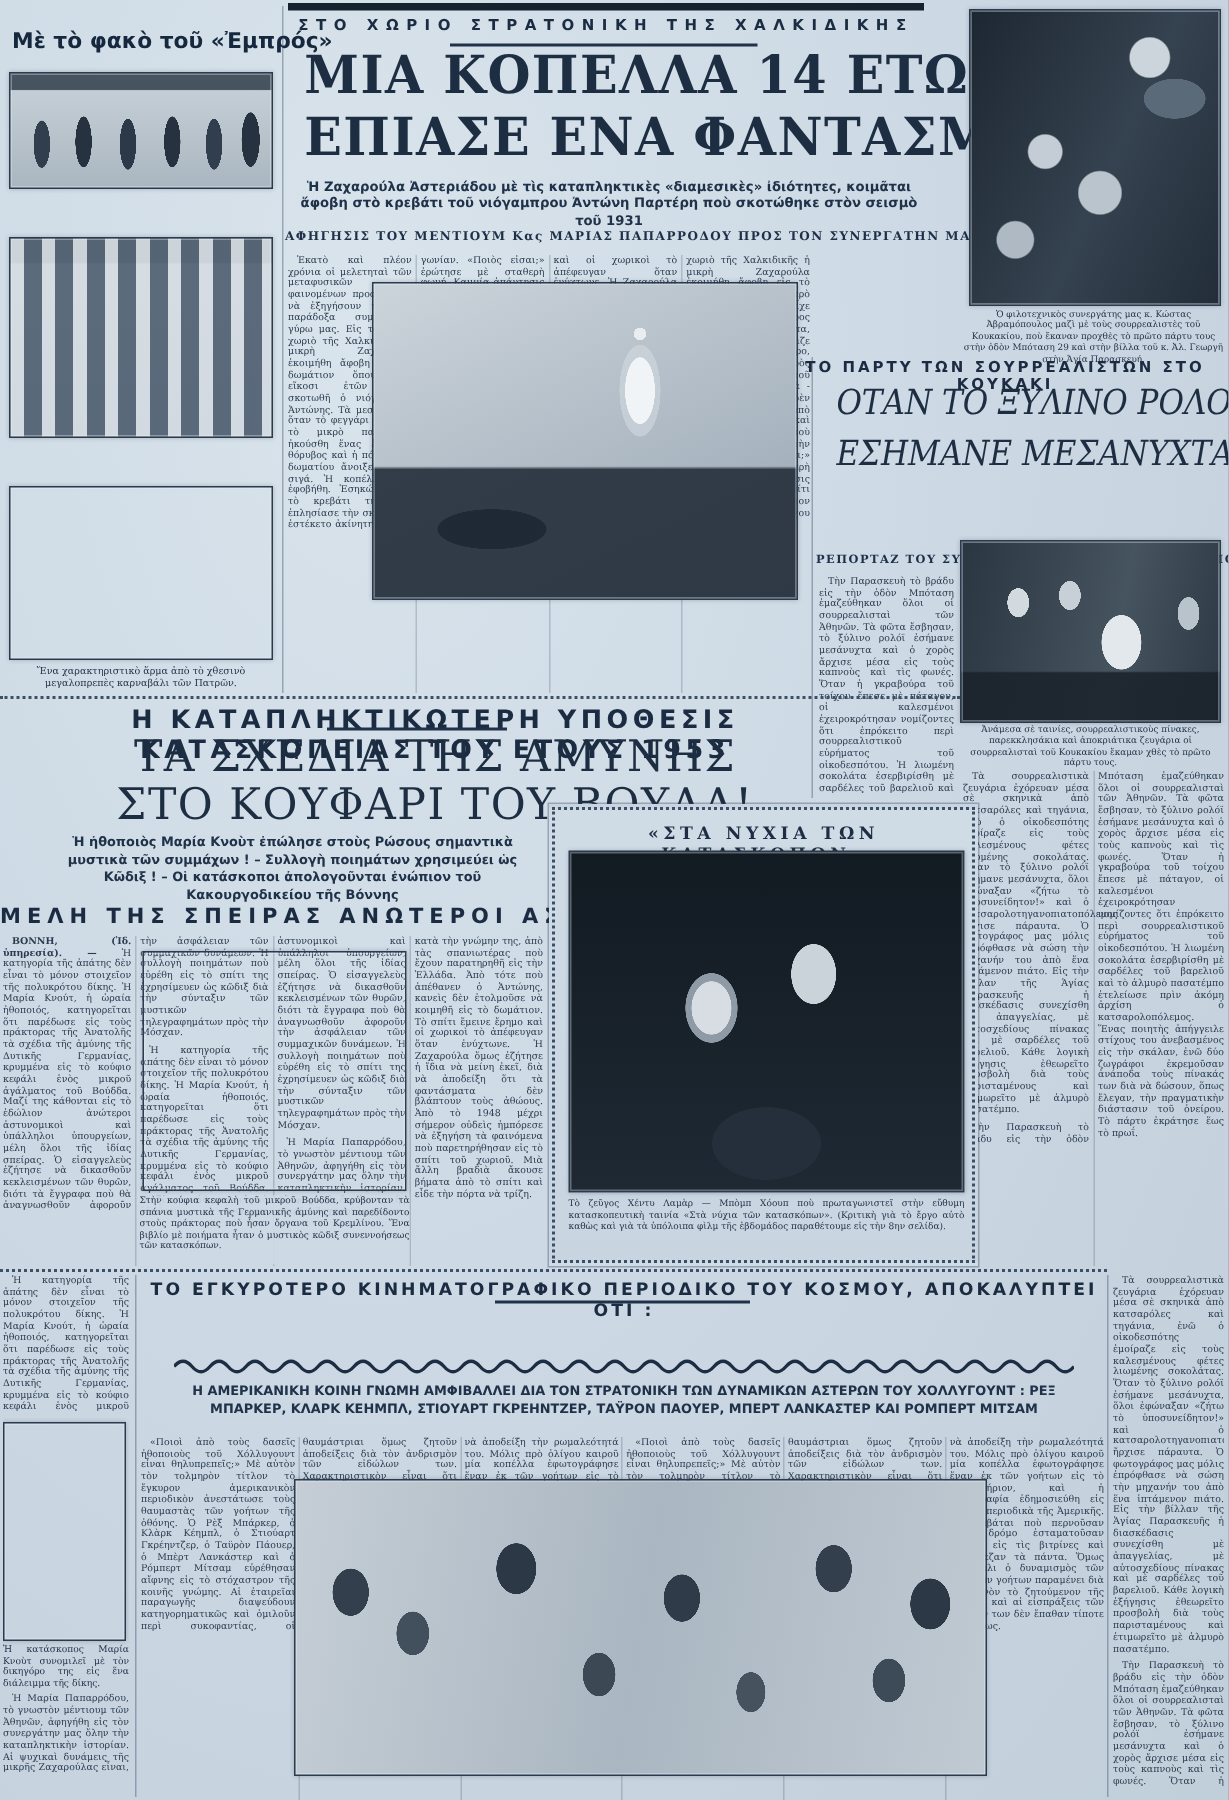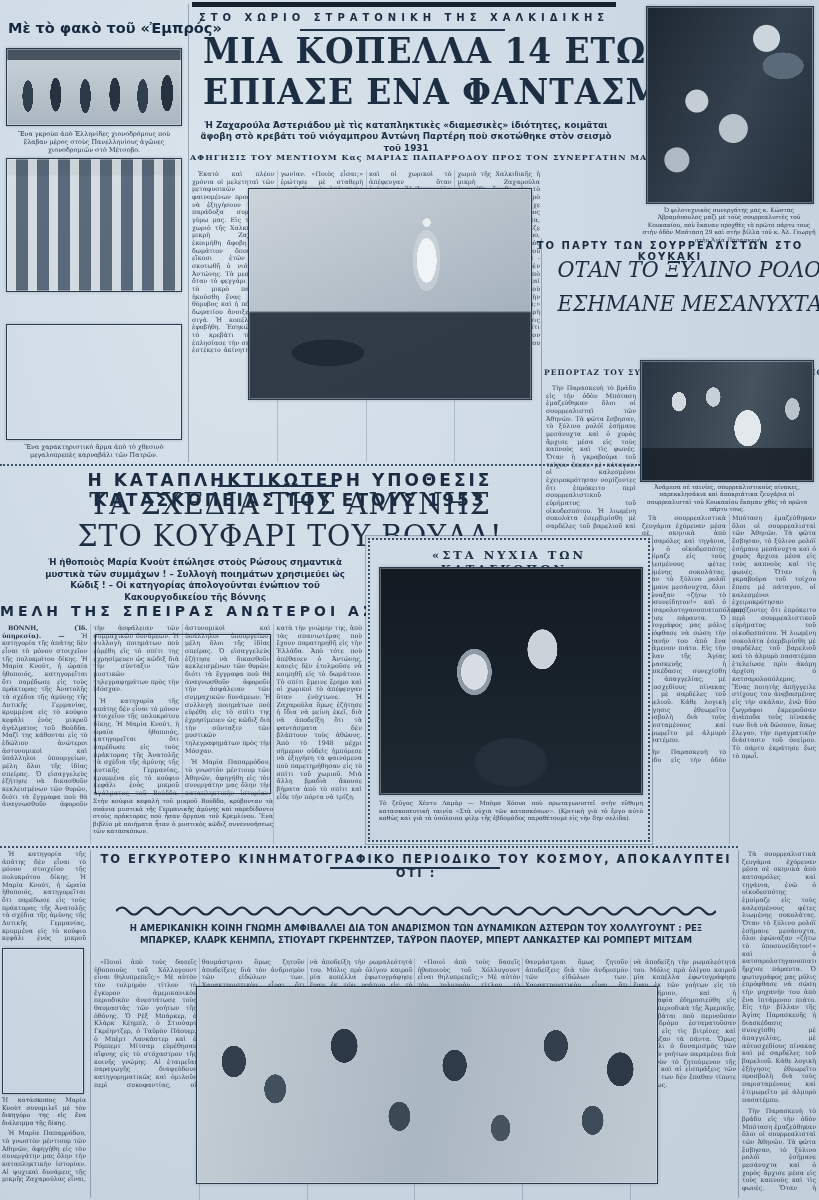--- a/index.html
+++ b/index.html
@@ -133,21 +133,20 @@
   svg.wave { position:absolute; }
 </style>
 </head>
 <body>
 
 <div class="page">
 
   <div class="abs masthead" style="left:8px; top:20px; width:178px;">Μὲ τὸ φακὸ τοῦ «Ἐμπρός»</div>
 
   <div class="photo ph-skiers" style="left:6px; top:48px; width:176px; height:78px;"></div>
-  <div class="cap" style="left:6px; top:130px; width:176px;">Ἕνα γκροὺπ ἀπὸ Ἑλληνίδες χιονοδρόμους ποὺ ἔλαβαν μέρος στοὺς Πανελληνίους ἀγῶνες χιονοδρομιῶν στὸ Μέτσοβο.</div>
 
   <div class="photo ph-pageant" style="left:6px; top:158px; width:176px; height:134px;"></div>
 
   <div class="photo ph-carnival" style="left:6px; top:324px; width:176px; height:116px;"></div>
   <div class="cap" style="left:6px; top:443px; width:176px;">Ἕνα χαρακτηριστικὸ ἅρμα ἀπὸ τὸ χθεσινὸ μεγαλοπρεπὲς καρναβάλι τῶν Πατρῶν.</div>
 
   <div class="vrule" style="left:188px; top:4px; height:458px;"></div>
 
   <div class="topbar" style="left:192px; top:2px; width:424px; height:5px;"></div>
   <div class="kicker" style="left:192px; top:12px; width:424px; font-size:10px; letter-spacing:5px;">ΣΤΟ ΧΩΡΙΟ ΣΤΡΑΤΟΝΙΚΗ ΤΗΣ ΧΑΛΚΙΔΙΚΗΣ</div>
@@ -193,21 +192,21 @@
   </div>
 
   <div class="dotted" style="left:0; top:464px; width:640px;"></div>
 
   <div class="kicker" style="left:0px; top:470px; width:580px; font-size:17px; letter-spacing:3px;">Η ΚΑΤΑΠΛΗΚΤΙΚΩΤΕΡΗ ΥΠΟΘΕΣΙΣ ΚΑΤΑΣΚΟΠΕΙΑΣ ΤΟΥ ΕΤΟΥΣ 1953</div>
   <div class="hline" style="left:218px; top:485px; width:120px; height:1.5px;"></div>
 
   <div class="abs spy-head" style="left:0px; top:489px; width:580px;">ΤΑ ΣΧΕΔΙΑ ΤΗΣ ΑΜΥΝΗΣ</div>
   <div class="abs spy-head" style="left:0px; top:521px; width:580px;">ΣΤΟ ΚΟΥΦΑΡΙ ΤΟΥ ΒΟΥΔΑ!</div>
 
-  <div class="abs deck" style="left:30px; top:557px; width:330px; font-size:8.6px; line-height:1.35;">Ἡ ἠθοποιὸς Μαρία Κνοὺτ ἐπώλησε στοὺς Ρώσους σημαντικὰ μυστικὰ τῶν συμμάχων ! – Συλλογὴ ποιημάτων χρησιμεύει ὡς Κῶδιξ ! – Οἱ κατηγορίας ἀπολογοῦνται ἐνώπιον τοῦ Κακουργοδικείου τῆς Βόννης</div>
+  <div class="abs deck" style="left:30px; top:557px; width:330px; font-size:8.6px; line-height:1.35;">Ἡ ἠθοποιὸς Μαρία Κνοὺτ ἐπώλησε στοὺς Ρώσους σημαντικὰ μυστικὰ τῶν συμμάχων ! – Συλλογὴ ποιημάτων χρησιμεύει ὡς Κῶδιξ ! – Οἱ κατάσκοποι ἀπολογοῦνται ἐνώπιον τοῦ Κακουργοδικείου τῆς Βόννης</div>
   <div class="abs subhead" style="left:0px; top:603px; width:365px;">ΜΕΛΗ ΤΗΣ ΣΠΕΙΡΑΣ ΑΝΩΤΕΡΟΙ ΑΣΤΥΝΟΜΙΚΟΙ !</div>
 
   <div class="body-txt" style="left:2px; top:624px; width:360px; height:220px; column-count:4;">
     <p><b>ΒΟΝΝΗ, (Ἰδ. ὑπηρεσία). —</b> <span>Ἡ κατηγορία τῆς ἀπάτης δὲν εἶναι τὸ μόνον στοιχεῖον τῆς πολυκρότου δίκης. Ἡ Μαρία Κνούτ, ἡ ὡραία ἠθοποιός, κατηγορεῖται ὅτι παρέδωσε εἰς τοὺς πράκτορας τῆς Ἀνατολῆς τὰ σχέδια τῆς ἀμύνης τῆς Δυτικῆς Γερμανίας, κρυμμένα εἰς τὸ κούφιο κεφάλι ἑνὸς μικροῦ ἀγάλματος τοῦ Βούδδα. Μαζί της κάθονται εἰς τὸ ἑδώλιον ἀνώτεροι ἀστυνομικοὶ καὶ ὑπάλληλοι ὑπουργείων, μέλη ὅλοι τῆς ἰδίας σπείρας. Ὁ εἰσαγγελεὺς ἐζήτησε νὰ δικασθοῦν κεκλεισμένων τῶν θυρῶν, διότι τὰ ἔγγραφα ποὺ θὰ ἀναγνωσθοῦν ἀφοροῦν τὴν ἀσφάλειαν τῶν συμμαχικῶν δυνάμεων. Ἡ συλλογὴ ποιημάτων ποὺ εὑρέθη εἰς τὸ σπίτι της ἐχρησίμευεν ὡς κῶδιξ διὰ τὴν σύνταξιν τῶν μυστικῶν τηλεγραφημάτων πρὸς τὴν Μόσχαν.</span></p>
     <p>Ἡ κατηγορία τῆς ἀπάτης δὲν εἶναι τὸ μόνον στοιχεῖον τῆς πολυκρότου δίκης. Ἡ Μαρία Κνούτ, ἡ ὡραία ἠθοποιός, κατηγορεῖται ὅτι παρέδωσε εἰς τοὺς πράκτορας τῆς Ἀνατολῆς τὰ σχέδια τῆς ἀμύνης τῆς Δυτικῆς Γερμανίας, κρυμμένα εἰς τὸ κούφιο κεφάλι ἑνὸς μικροῦ ἀγάλματος τοῦ Βούδδα. Μαζί της κάθονται εἰς τὸ ἑδώλιον ἀνώτεροι ἀστυνομικοὶ καὶ ὑπάλληλοι ὑπουργείων, μέλη ὅλοι τῆς ἰδίας σπείρας. Ὁ εἰσαγγελεὺς ἐζήτησε νὰ δικασθοῦν κεκλεισμένων τῶν θυρῶν, διότι τὰ ἔγγραφα ποὺ θὰ ἀναγνωσθοῦν ἀφοροῦν τὴν ἀσφάλειαν τῶν συμμαχικῶν δυνάμεων. Ἡ συλλογὴ ποιημάτων ποὺ εὑρέθη εἰς τὸ σπίτι της ἐχρησίμευεν ὡς κῶδιξ διὰ τὴν σύνταξιν τῶν μυστικῶν τηλεγραφημάτων πρὸς τὴν Μόσχαν.</p>
     <p>Ἡ Μαρία Παπαρρόδου, τὸ γνωστὸν μέντιουμ τῶν Ἀθηνῶν, ἀφηγήθη εἰς τὸν συνεργάτην μας ὅλην τὴν καταπληκτικὴν ἱστορίαν. Αἱ ψυχικαὶ δυνάμεις τῆς μικρῆς Ζαχαρούλας εἶναι, κατὰ τὴν γνώμην της, ἀπὸ τὰς σπανιωτέρας ποὺ ἔχουν παρατηρηθῆ εἰς τὴν Ἑλλάδα. Ἀπὸ τότε ποὺ ἀπέθανεν ὁ Ἀντώνης, κανεὶς δὲν ἐτολμοῦσε νὰ κοιμηθῆ εἰς τὸ δωμάτιον. Τὸ σπίτι ἔμεινε ἔρημο καὶ οἱ χωρικοὶ τὸ ἀπέφευγαν ὅταν ἐνύχτωνε. Ἡ Ζαχαρούλα ὅμως ἐζήτησε ἡ ἴδια νὰ μείνη ἐκεῖ, διὰ νὰ ἀποδείξη ὅτι τὰ φαντάσματα δὲν βλάπτουν τοὺς ἀθώους. Ἀπὸ τὸ 1948 μέχρι σήμερον οὐδεὶς ἠμπόρεσε νὰ ἐξηγήση τὰ φαινόμενα ποὺ παρετηρήθησαν εἰς τὸ σπίτι τοῦ χωριοῦ. Μιὰ ἄλλη βραδιὰ ἄκουσε βήματα ἀπὸ τὸ σπίτι καὶ εἶδε τὴν πόρτα νὰ τρίζη.</p>
   </div>
   <div class="photo ph-buddha" style="left:95px; top:634px; width:176px; height:160px;"></div>
   <div class="cap" style="left:93px; top:797px; width:180px; height:46px; font-size:6px; background:rgba(205,217,228,.92); text-align:justify;">Στὴν κούφια κεφαλὴ τοῦ μικροῦ Βούδδα, κρύβονταν τὰ σπάνια μυστικὰ τῆς Γερμανικῆς ἀμύνης καὶ παρεδίδοντο στοὺς πράκτορας ποὺ ἦσαν ὄργανα τοῦ Κρεμλίνου. Ἕνα βιβλίο μὲ ποιήματα ἦταν ὁ μυστικὸς κῶδιξ συνεννοήσεως τῶν κατασκόπων.</div>
 
@@ -232,21 +231,21 @@
     </div>
   </div>
 
   <div class="kicker" style="left:96px; top:852px; width:640px; font-size:11.5px; letter-spacing:2px; ">ΤΟ ΕΓΚΥΡΟΤΕΡΟ ΚΙΝΗΜΑΤΟΓΡΑΦΙΚΟ ΠΕΡΙΟΔΙΚΟ ΤΟΥ ΚΟΣΜΟΥ, ΑΠΟΚΑΛΥΠΤΕΙ ΟΤΙ :</div>
   <div class="hline" style="left:330px; top:867px; width:170px; height:1.5px;"></div>
 
   <svg class="wave" style="left:116px; top:906px;" width="600" height="10" viewBox="0 0 600 10">
     <path d="M0 5 q6 -7 12 0 q6 7 12 0 q6 -7 12 0 q6 7 12 0 q6 -7 12 0 q6 7 12 0 q6 -7 12 0 q6 7 12 0 q6 -7 12 0 q6 7 12 0 q6 -7 12 0 q6 7 12 0 q6 -7 12 0 q6 7 12 0 q6 -7 12 0 q6 7 12 0 q6 -7 12 0 q6 7 12 0 q6 -7 12 0 q6 7 12 0 q6 -7 12 0 q6 7 12 0 q6 -7 12 0 q6 7 12 0 q6 -7 12 0 q6 7 12 0 q6 -7 12 0 q6 7 12 0 q6 -7 12 0 q6 7 12 0 q6 -7 12 0 q6 7 12 0 q6 -7 12 0 q6 7 12 0 q6 -7 12 0 q6 7 12 0 q6 -7 12 0 q6 7 12 0 q6 -7 12 0 q6 7 12 0 q6 -7 12 0 q6 7 12 0 q6 -7 12 0 q6 7 12 0 q6 -7 12 0 q6 7 12 0 q6 -7 12 0 q6 7 12 0 q6 -7 12 0 q6 7 12 0" fill="none" stroke="#1d2e44" stroke-width="2.2"></path>
   </svg>
 
-  <div class="abs deck" style="left:120px; top:922px; width:592px; font-size:8.6px; line-height:1.45;">Η ΑΜΕΡΙΚΑΝΙΚΗ ΚΟΙΝΗ ΓΝΩΜΗ ΑΜΦΙΒΑΛΛΕΙ ΔΙΑ ΤΟΝ ΑΝΔΡΙΣΜΟΝ ΤΩΝ ΔΥΝΑΜΙΚΩΝ ΑΣΤΕΡΩΝ ΤΟΥ ΧΟΛΛΥΓΟΥΝΤ : ΡΕΞ ΜΠΑΡΚΕΡ, ΚΛΑΡΚ ΚΕΗΜΠΛ, ΣΤΙΟΥΑΡΤ ΓΚΡΕΗΝΤΖΕΡ, ΤΑΫΡΟΝ ΠΑΟΥΕΡ, ΜΠΕΡΤ ΛΑΝΚΑΣΤΕΡ ΚΑΙ ΡΟΜΠΕΡΤ ΜΙΤΣΑΜ</div>
+  <div class="abs deck" style="left:120px; top:922px; width:592px; font-size:8.6px; line-height:1.45;">Η ΑΜΕΡΙΚΑΝΙΚΗ ΚΟΙΝΗ ΓΝΩΜΗ ΑΜΦΙΒΑΛΛΕΙ ΔΙΑ ΤΟΝ ΣΤΡΑΤΟΝΙΚΗ ΤΩΝ ΔΥΝΑΜΙΚΩΝ ΑΣΤΕΡΩΝ ΤΟΥ ΧΟΛΛΥΓΟΥΝΤ : ΡΕΞ ΜΠΑΡΚΕΡ, ΚΛΑΡΚ ΚΕΗΜΠΛ, ΣΤΙΟΥΑΡΤ ΓΚΡΕΗΝΤΖΕΡ, ΤΑΫΡΟΝ ΠΑΟΥΕΡ, ΜΠΕΡΤ ΛΑΝΚΑΣΤΕΡ ΚΑΙ ΡΟΜΠΕΡΤ ΜΙΤΣΑΜ</div>
 
   <div class="body-txt" style="left:94px; top:958px; width:642px; height:242px; column-count:6; column-gap:5px;">
     <p>«Ποιοὶ ἀπὸ τοὺς δασεῖς ἠθοποιοὺς τοῦ Χόλλυγουντ εἶναι θηλυπρεπεῖς;» Μὲ αὐτὸν τὸν τολμηρὸν τίτλον τὸ ἔγκυρον ἀμερικανικὸν περιοδικὸν ἀνεστάτωσε τοὺς θαυμαστὰς τῶν γοήτων τῆς ὀθόνης. Ὁ Ρὲξ Μπάρκερ, ὁ Κλὰρκ Κέημπλ, ὁ Στιούαρτ Γκρέηντζερ, ὁ Ταϋρὸν Πάουερ, ὁ Μπὲρτ Λανκάστερ καὶ ὁ Ρόμπερτ Μίτσαμ εὑρέθησαν αἴφνης εἰς τὸ στόχαστρον τῆς κοινῆς γνώμης. Αἱ ἑταιρεῖαι παραγωγῆς διαψεύδουν κατηγορηματικῶς καὶ ὁμιλοῦν περὶ συκοφαντίας, οἱ θαυμάστριαι ὅμως ζητοῦν ἀποδείξεις διὰ τὸν ἀνδρισμὸν τῶν εἰδώλων των. Χαρακτηριστικὸν εἶναι ὅτι κανεὶς ἐκ τῶν θιγομένων ἀστέρων δὲν ἐδέχθη μέχρι στιγμῆς νὰ ἀπαντήση δημοσίως εἰς τὰς κατηγορίας τοῦ περιοδικοῦ.</p>
     <p>Ὁ γνωστὸς ὡς «θεριακλῆς» τῆς ὀθόνης Ρόμπερτ Μίτσαμ ἐδήλωσε ὅτι δὲν πρόκειται νὰ ἀσχοληθῆ μὲ τὰς ἀνοησίας αὐτάς, ὁ δὲ Μπὲρτ Λανκάστερ ἔκαμε ἐπίδειξιν ἀκροβατικῶν εἰς τοὺς δημοσιογράφους διὰ νὰ ἀποδείξη τὴν ρωμαλεότητά του. Μόλις πρὸ ὀλίγου καιροῦ μία κοπέλλα ἐφωτογράφησε ἕναν ἐκ τῶν γοήτων εἰς τὸ κομμωτήριον, καὶ ἡ φωτογραφία ἐδημοσιεύθη εἰς ὅλα τὰ περιοδικὰ τῆς Ἀμερικῆς. Οἱ διαβάται ποὺ περνοῦσαν στὸν δρόμο ἐσταματοῦσαν ἐμπρὸς εἰς τὶς βιτρίνες καὶ ἐσχολίαζαν τὰ πάντα. Ὅμως καὶ πάλι ὁ δυναμισμὸς τῶν σκληρῶν γοήτων παραμένει διὰ τὸ κοινὸν τὸ ζητούμενον τῆς ἐποχῆς, καὶ αἱ εἰσπράξεις τῶν ταινιῶν των δὲν ἔπαθαν τίποτε ἀπολύτως.</p>
     <p>«Ποιοὶ ἀπὸ τοὺς δασεῖς ἠθοποιοὺς τοῦ Χόλλυγουντ εἶναι θηλυπρεπεῖς;» Μὲ αὐτὸν τὸν τολμηρὸν τίτλον τὸ ἔγκυρον ἀμερικανικὸν περιοδικὸν ἀνεστάτωσε τοὺς θαυμαστὰς τῶν γοήτων τῆς ὀθόνης. Ὁ Ρὲξ Μπάρκερ, ὁ Κλὰρκ Κέημπλ, ὁ Στιούαρτ Γκρέηντζερ, ὁ Ταϋρὸν Πάουερ, ὁ Μπὲρτ Λανκάστερ καὶ ὁ Ρόμπερτ Μίτσαμ εὑρέθησαν αἴφνης εἰς τὸ στόχαστρον τῆς κοινῆς γνώμης. Αἱ ἑταιρεῖαι παραγωγῆς διαψεύδουν κατηγορηματικῶς καὶ ὁμιλοῦν περὶ συκοφαντίας, οἱ θαυμάστριαι ὅμως ζητοῦν ἀποδείξεις διὰ τὸν ἀνδρισμὸν τῶν εἰδώλων των. Χαρακτηριστικὸν εἶναι ὅτι κανεὶς ἐκ τῶν θιγομένων ἀστέρων δὲν ἐδέχθη μέχρι στιγμῆς νὰ ἀπαντήση δημοσίως εἰς τὰς κατηγορίας τοῦ περιοδικοῦ.</p>
     <p>Ὁ γνωστὸς ὡς «θεριακλῆς» τῆς ὀθόνης Ρόμπερτ Μίτσαμ ἐδήλωσε ὅτι δὲν πρόκειται νὰ ἀσχοληθῆ μὲ τὰς ἀνοησίας αὐτάς, ὁ δὲ Μπὲρτ Λανκάστερ ἔκαμε ἐπίδειξιν ἀκροβατικῶν εἰς τοὺς δημοσιογράφους διὰ νὰ ἀποδείξη τὴν ρωμαλεότητά του. Μόλις πρὸ ὀλίγου καιροῦ μία κοπέλλα ἐφωτογράφησε ἕναν ἐκ τῶν γοήτων εἰς τὸ κομμωτήριον, καὶ ἡ φωτογραφία ἐδημοσιεύθη εἰς ὅλα τὰ περιοδικὰ τῆς Ἀμερικῆς. Οἱ διαβάται ποὺ περνοῦσαν στὸν δρόμο ἐσταματοῦσαν ἐμπρὸς εἰς τὶς βιτρίνες καὶ ἐσχολίαζαν τὰ πάντα. Ὅμως καὶ πάλι ὁ δυναμισμὸς τῶν σκληρῶν γοήτων παραμένει διὰ τὸ κοινὸν τὸ ζητούμενον τῆς ἐποχῆς, καὶ αἱ εἰσπράξεις τῶν ταινιῶν των δὲν ἔπαθαν τίποτε ἀπολύτως.</p>
   </div>
   <div class="photo ph-collage" style="left:196px; top:986px; width:462px; height:198px;"></div>
 
 </div>

